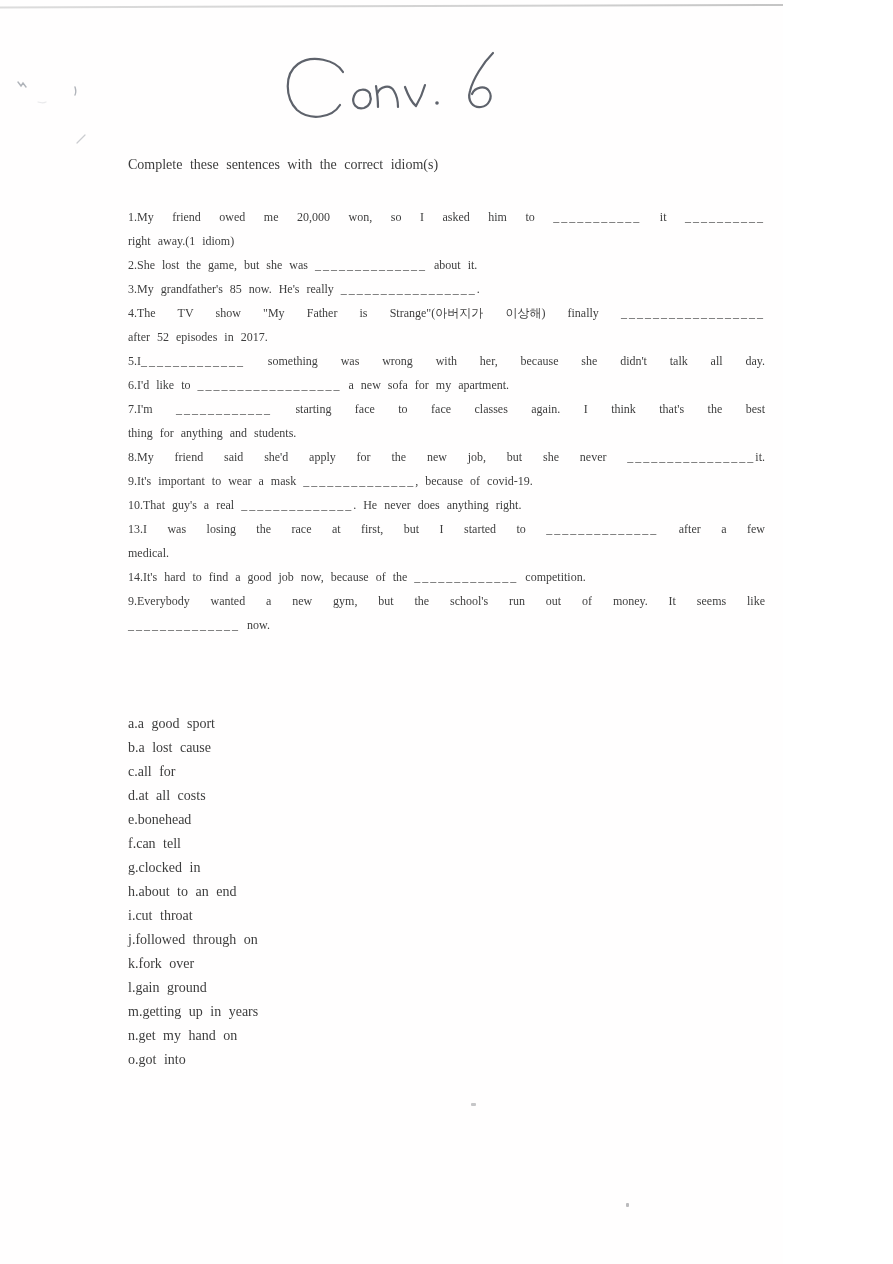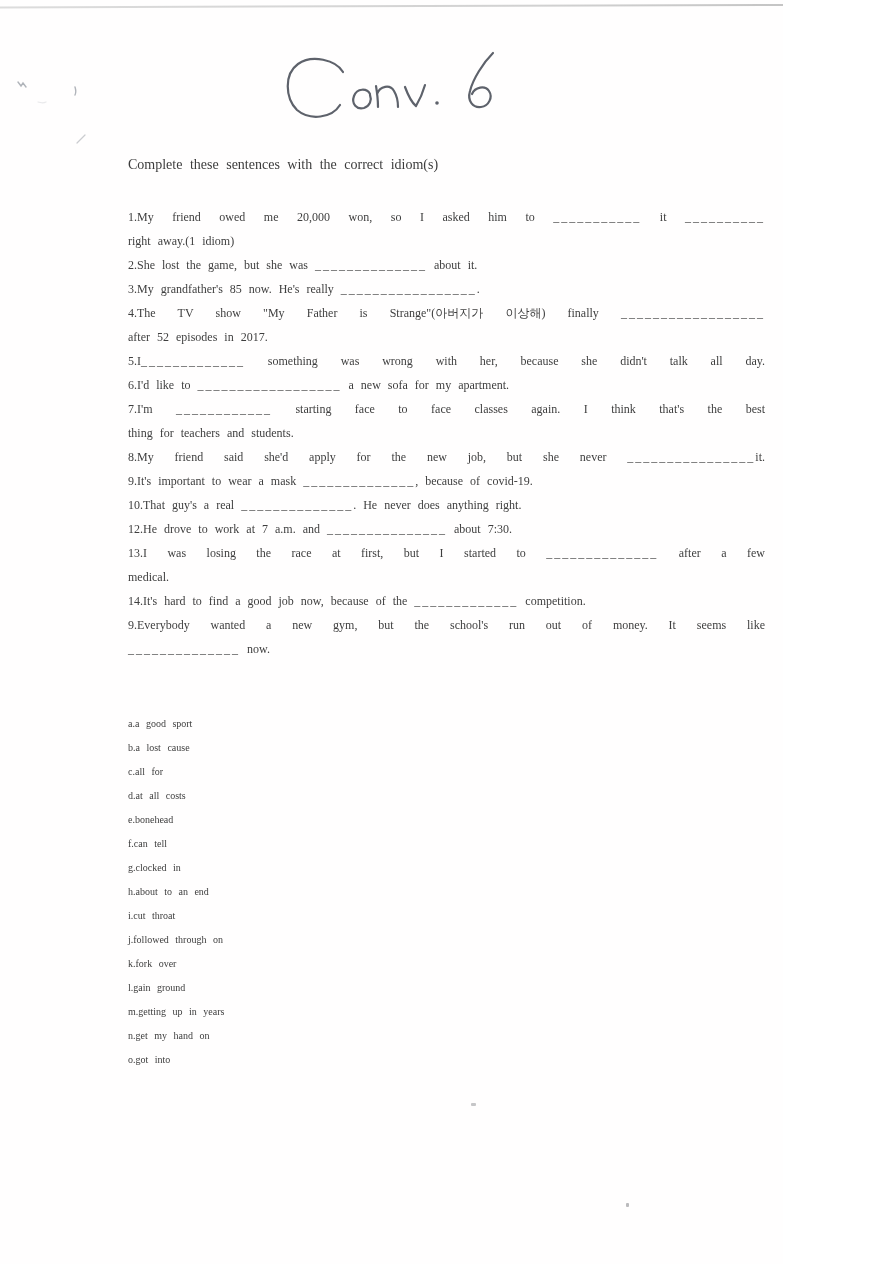--- a/index.html
+++ b/index.html
@@ -32,21 +32,21 @@
     word-spacing:4px; white-space:nowrap; color:#3e3e3e;
   }
   .line.j {
     white-space:normal;
     text-align:justify;
     text-align-last:justify;
   }
   .blank { letter-spacing:2px; }
   .idioms { position:absolute; left:128px; top:712px; }
   .idiom-item {
-    height:24px; line-height:24px; font-size:10px;
+    height:24px; line-height:24px; font-size:14px;
     word-spacing:4px; white-space:nowrap; color:#3d3d3d;
   }
   .speck-1 {
     position:absolute; left:471px; top:1103px;
     width:5px; height:3px; background:#97979b;
     opacity:.55; border-radius:1px;
   }
   .speck-2 {
     position:absolute; left:626px; top:1203px;
     width:3px; height:4px; background:#8d8d91;
@@ -85,25 +85,24 @@
   <div class="exercise">
     <div class="line j">1.My friend owed me 20,000 won, so I asked him to <span class="blank">___________</span> it <span class="blank">__________</span></div>
     <div class="line">right away.(1 idiom)</div>
     <div class="line">2.She lost the game, but she was <span class="blank">______________</span> about it.</div>
     <div class="line">3.My grandfather's 85 now. He's really <span class="blank">_________________</span>.</div>
     <div class="line j">4.The TV show "My Father is Strange"(아버지가 이상해) finally <span class="blank">__________________</span></div>
     <div class="line">after 52 episodes in 2017.</div>
     <div class="line j">5.I<span class="blank">_____________</span> something was wrong with her, because she didn't talk all day.</div>
     <div class="line">6.I'd like to <span class="blank">__________________</span> a new sofa for my apartment.</div>
     <div class="line j">7.I'm <span class="blank">____________</span> starting face to face classes again. I think that's the best</div>
-    <div class="line">thing for teachers and students.</div>
+    <div class="line">thing for anything and students.</div>
     <div class="line j">8.My friend said she'd apply for the new job, but she never <span class="blank">________________</span>it.</div>
     <div class="line">9.It's important to wear a mask <span class="blank">______________</span>, because of covid-19.</div>
     <div class="line">10.That guy's a real <span class="blank">______________</span>. He never does anything right.</div>
-    <div class="line">12.He drove to work at 7 a.m. and <span class="blank">_______________</span> about 7:30.</div>
     <div class="line j">13.I was losing the race at first, but I started to <span class="blank">______________</span> after a few</div>
     <div class="line">medical.</div>
     <div class="line">14.It's hard to find a good job now, because of the <span class="blank">_____________</span> competition.</div>
     <div class="line j">9.Everybody wanted a new gym, but the school's run out of money. It seems like</div>
     <div class="line"><span class="blank">______________</span> now.</div>
   </div>
 
   <div class="idioms">
     <div class="idiom-item">a.a good sport</div>
     <div class="idiom-item">b.a lost cause</div>

